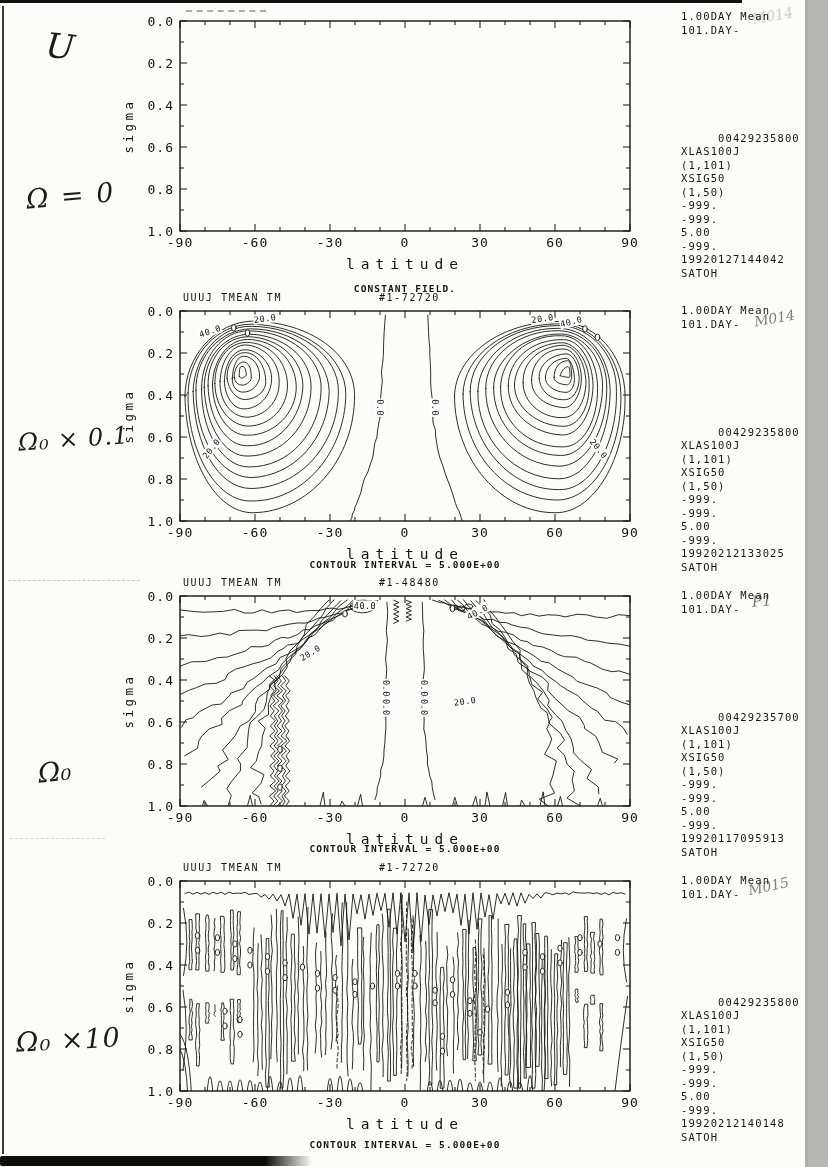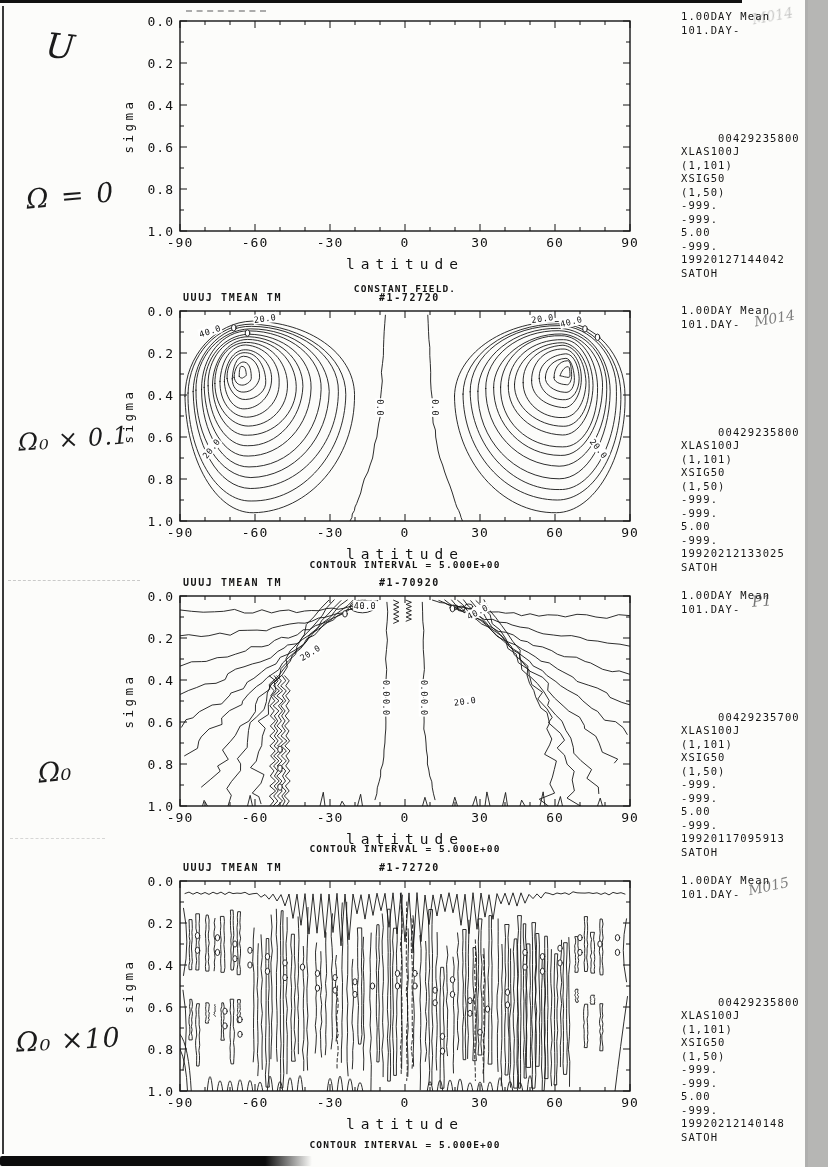--- a/index.html
+++ b/index.html
@@ -1,20 +1,20 @@
 <!DOCTYPE html>
 <html><head>
 <meta charset="utf-8">
 <style>
   html,body{margin:0;padding:0;background:#d8d8d6;}
   .page{position:relative;width:828px;height:1167px;background:#fcfcfa;overflow:hidden;
         font-family:"DejaVu Sans Mono","Liberation Mono",monospace;color:#151515;}
   svg.plot{position:absolute;left:118px;width:540px;height:272px;}
   #plot0{top:9px}#plot1{top:299px}#plot2{top:584px}#plot3{top:869px}
-  .hdr{position:absolute;font-size:10px;font-weight:bold;letter-spacing:1.6px;white-space:pre;}
+  .hdr{position:absolute;font-size:10px;font-weight:normal;letter-spacing:1.6px;white-space:pre;}
   #h1l,#h1c{top:292px}#h2l,#h2c{top:577px}#h3l,#h3c{top:862px}
   #h1l,#h2l,#h3l{left:183px}#h1c,#h2c,#h3c{left:379px}
   .ftr{position:absolute;left:405px;transform:translateX(-50%);font-size:9.5px;font-weight:bold;
        letter-spacing:1.1px;white-space:pre;}
   #f0{top:283px}#f1{top:559px}#f2{top:843px}#f3{top:1139px}
   .side{position:absolute;left:681px;width:178px;margin:0;font-size:10.5px;line-height:13.5px;
         letter-spacing:1.1px;white-space:pre;font-family:inherit;}
   #sb0{top:10px}#sb1{top:304px}#sb2{top:589px}#sb3{top:874px}
   .hw{position:absolute;font-family:"DejaVu Serif","Liberation Serif",serif;font-style:italic;
       color:#1b1b1b;white-space:pre;}
@@ -60,21 +60,21 @@
   <div class="hw" id="mn2">Ω₀</div>
   <div class="hw" id="mn3">Ω₀ ×10</div>
   <div class="pencil" id="pn0">M014</div>
   <div class="pencil" id="pn1">M014</div>
   <div class="pencil" id="pn2">P1</div>
   <div class="pencil" id="pn3">M015</div>
 
   <div class="hdr" id="h1l">UUUJ TMEAN TM</div>
   <div class="hdr" id="h1c">#1-72720</div>
   <div class="hdr" id="h2l">UUUJ TMEAN TM</div>
-  <div class="hdr" id="h2c">#1-70920</div>
+  <div class="hdr" id="h2c">#1-48480</div>
   <div class="hdr" id="h3l">UUUJ TMEAN TM</div>
   <div class="hdr" id="h3c">#1-72720</div>
 
   <svg class="plot" id="plot0" viewBox="0 0 540 272">
       <defs>
         <clipPath id="cp0">
           <rect x="62" y="12" width="450" height="210"></rect>
         </clipPath>
       </defs>
       <g stroke="#151515">

